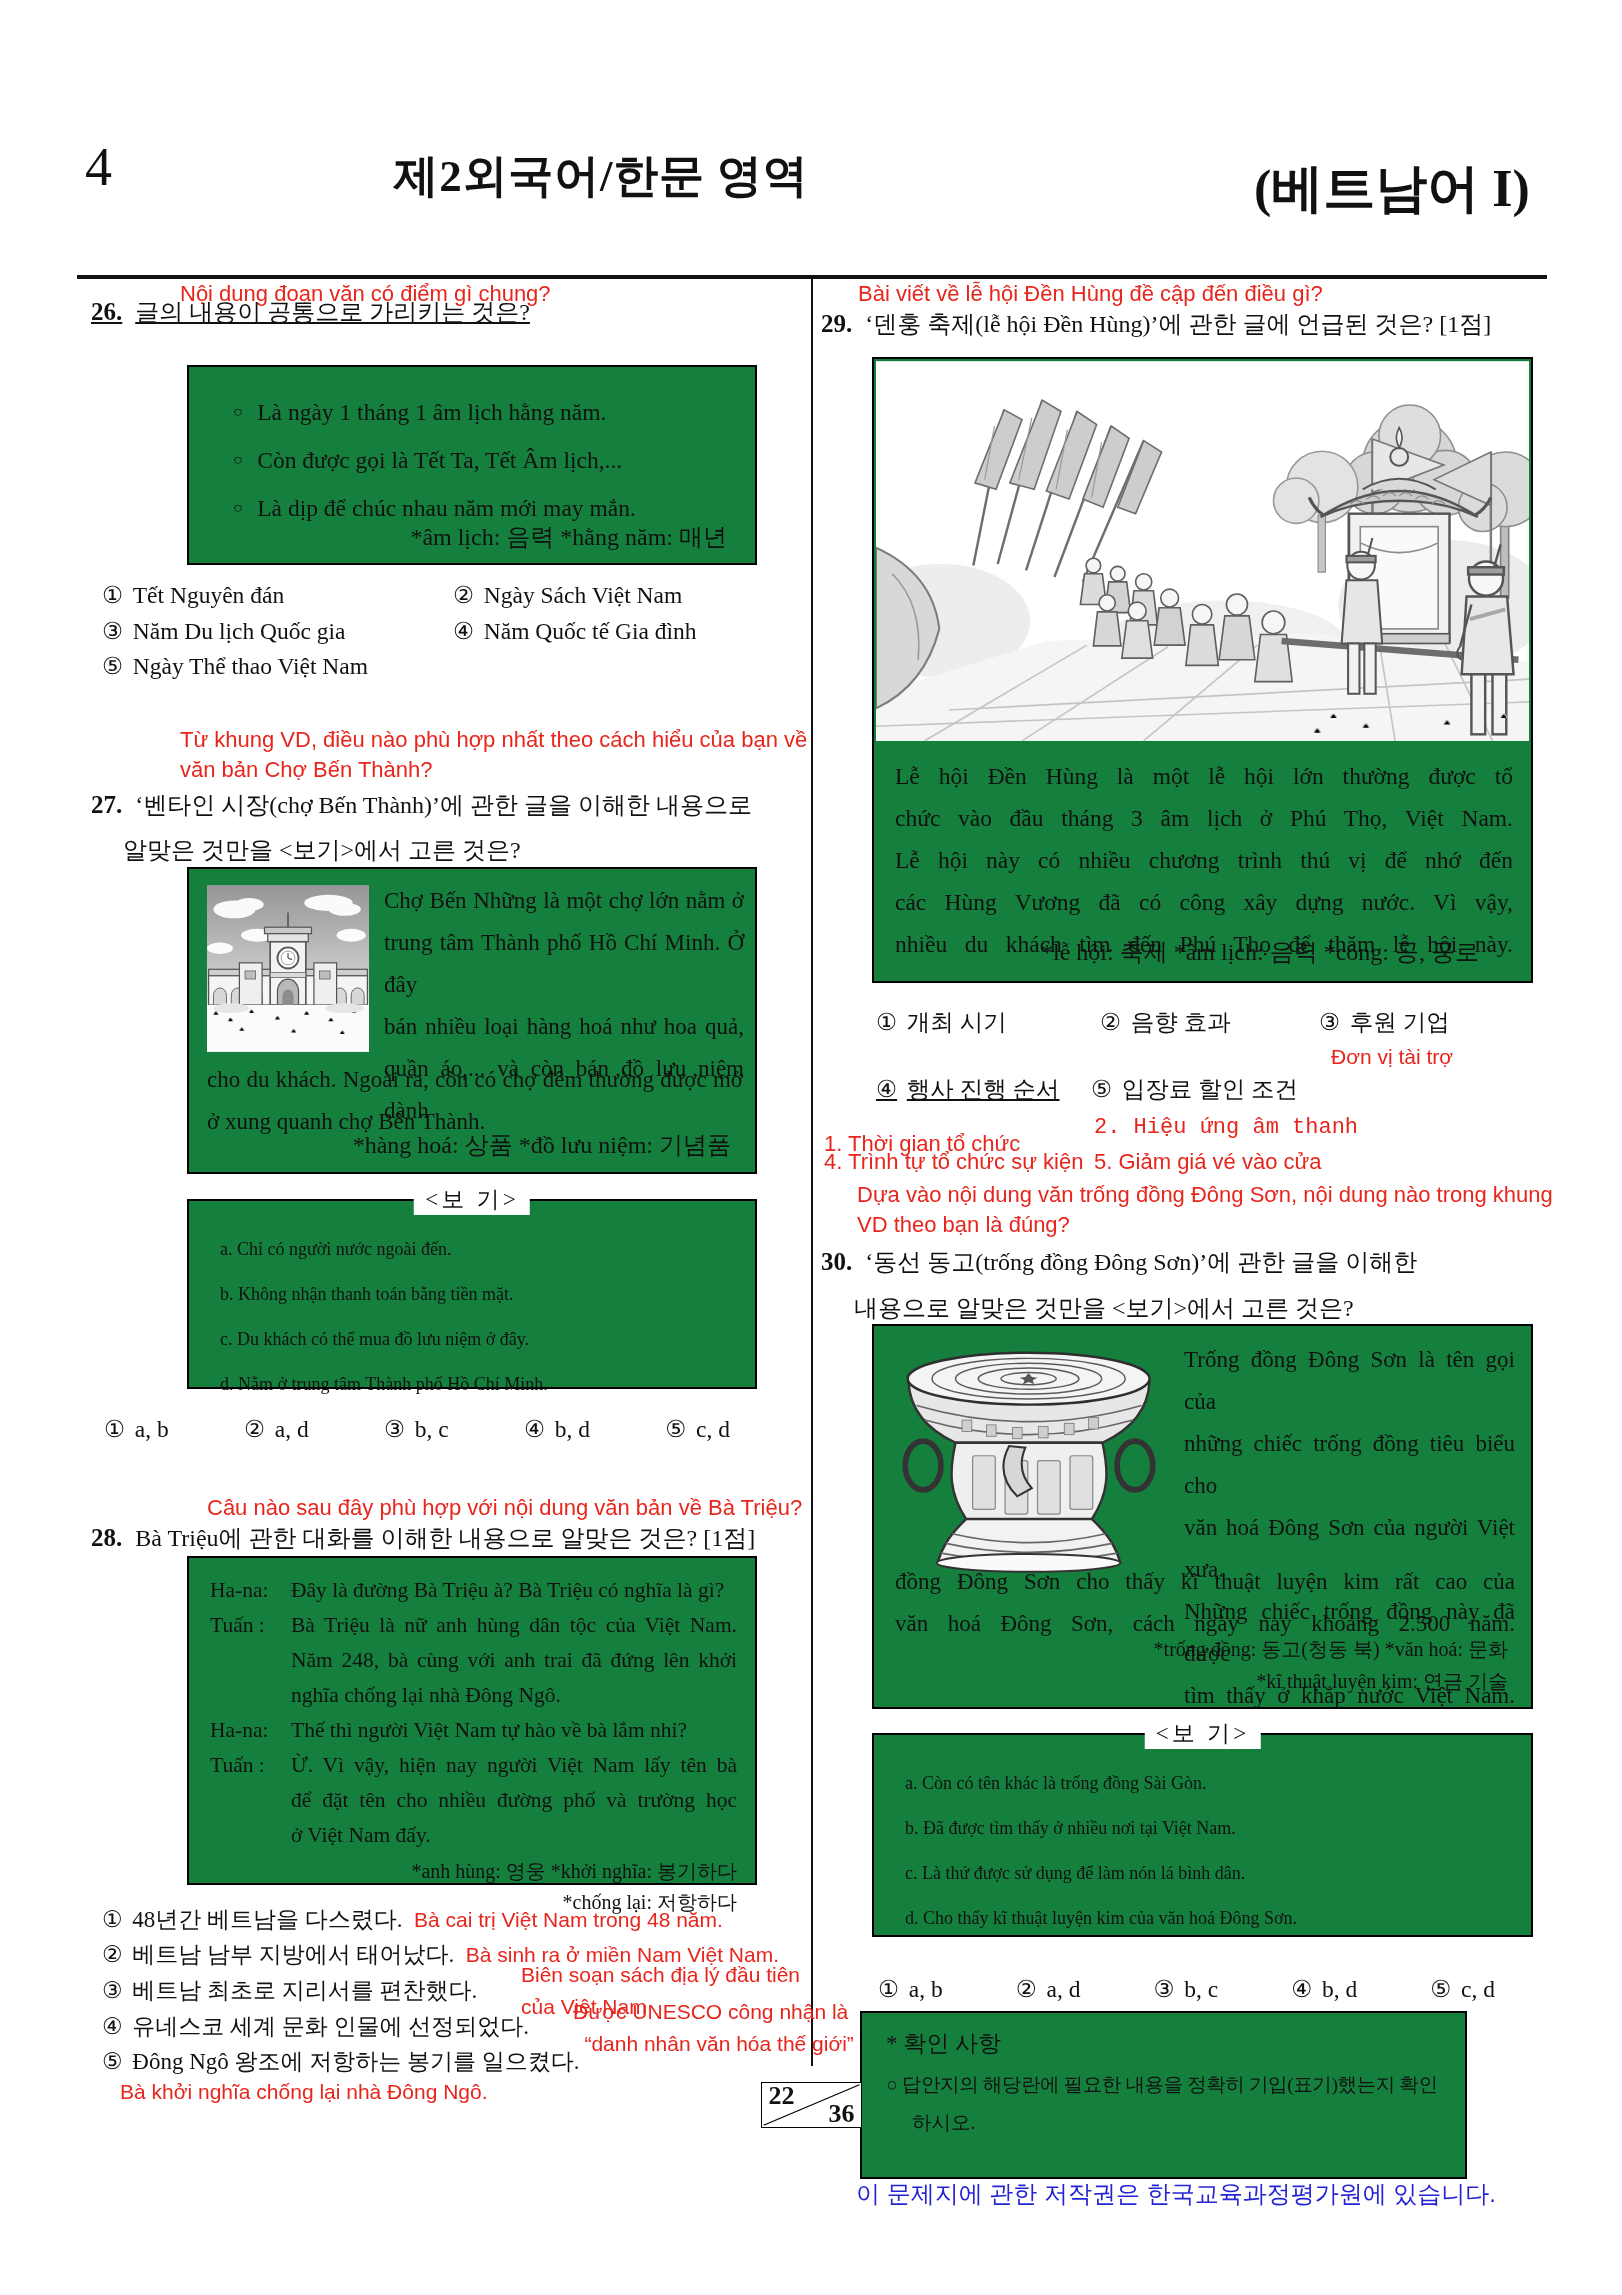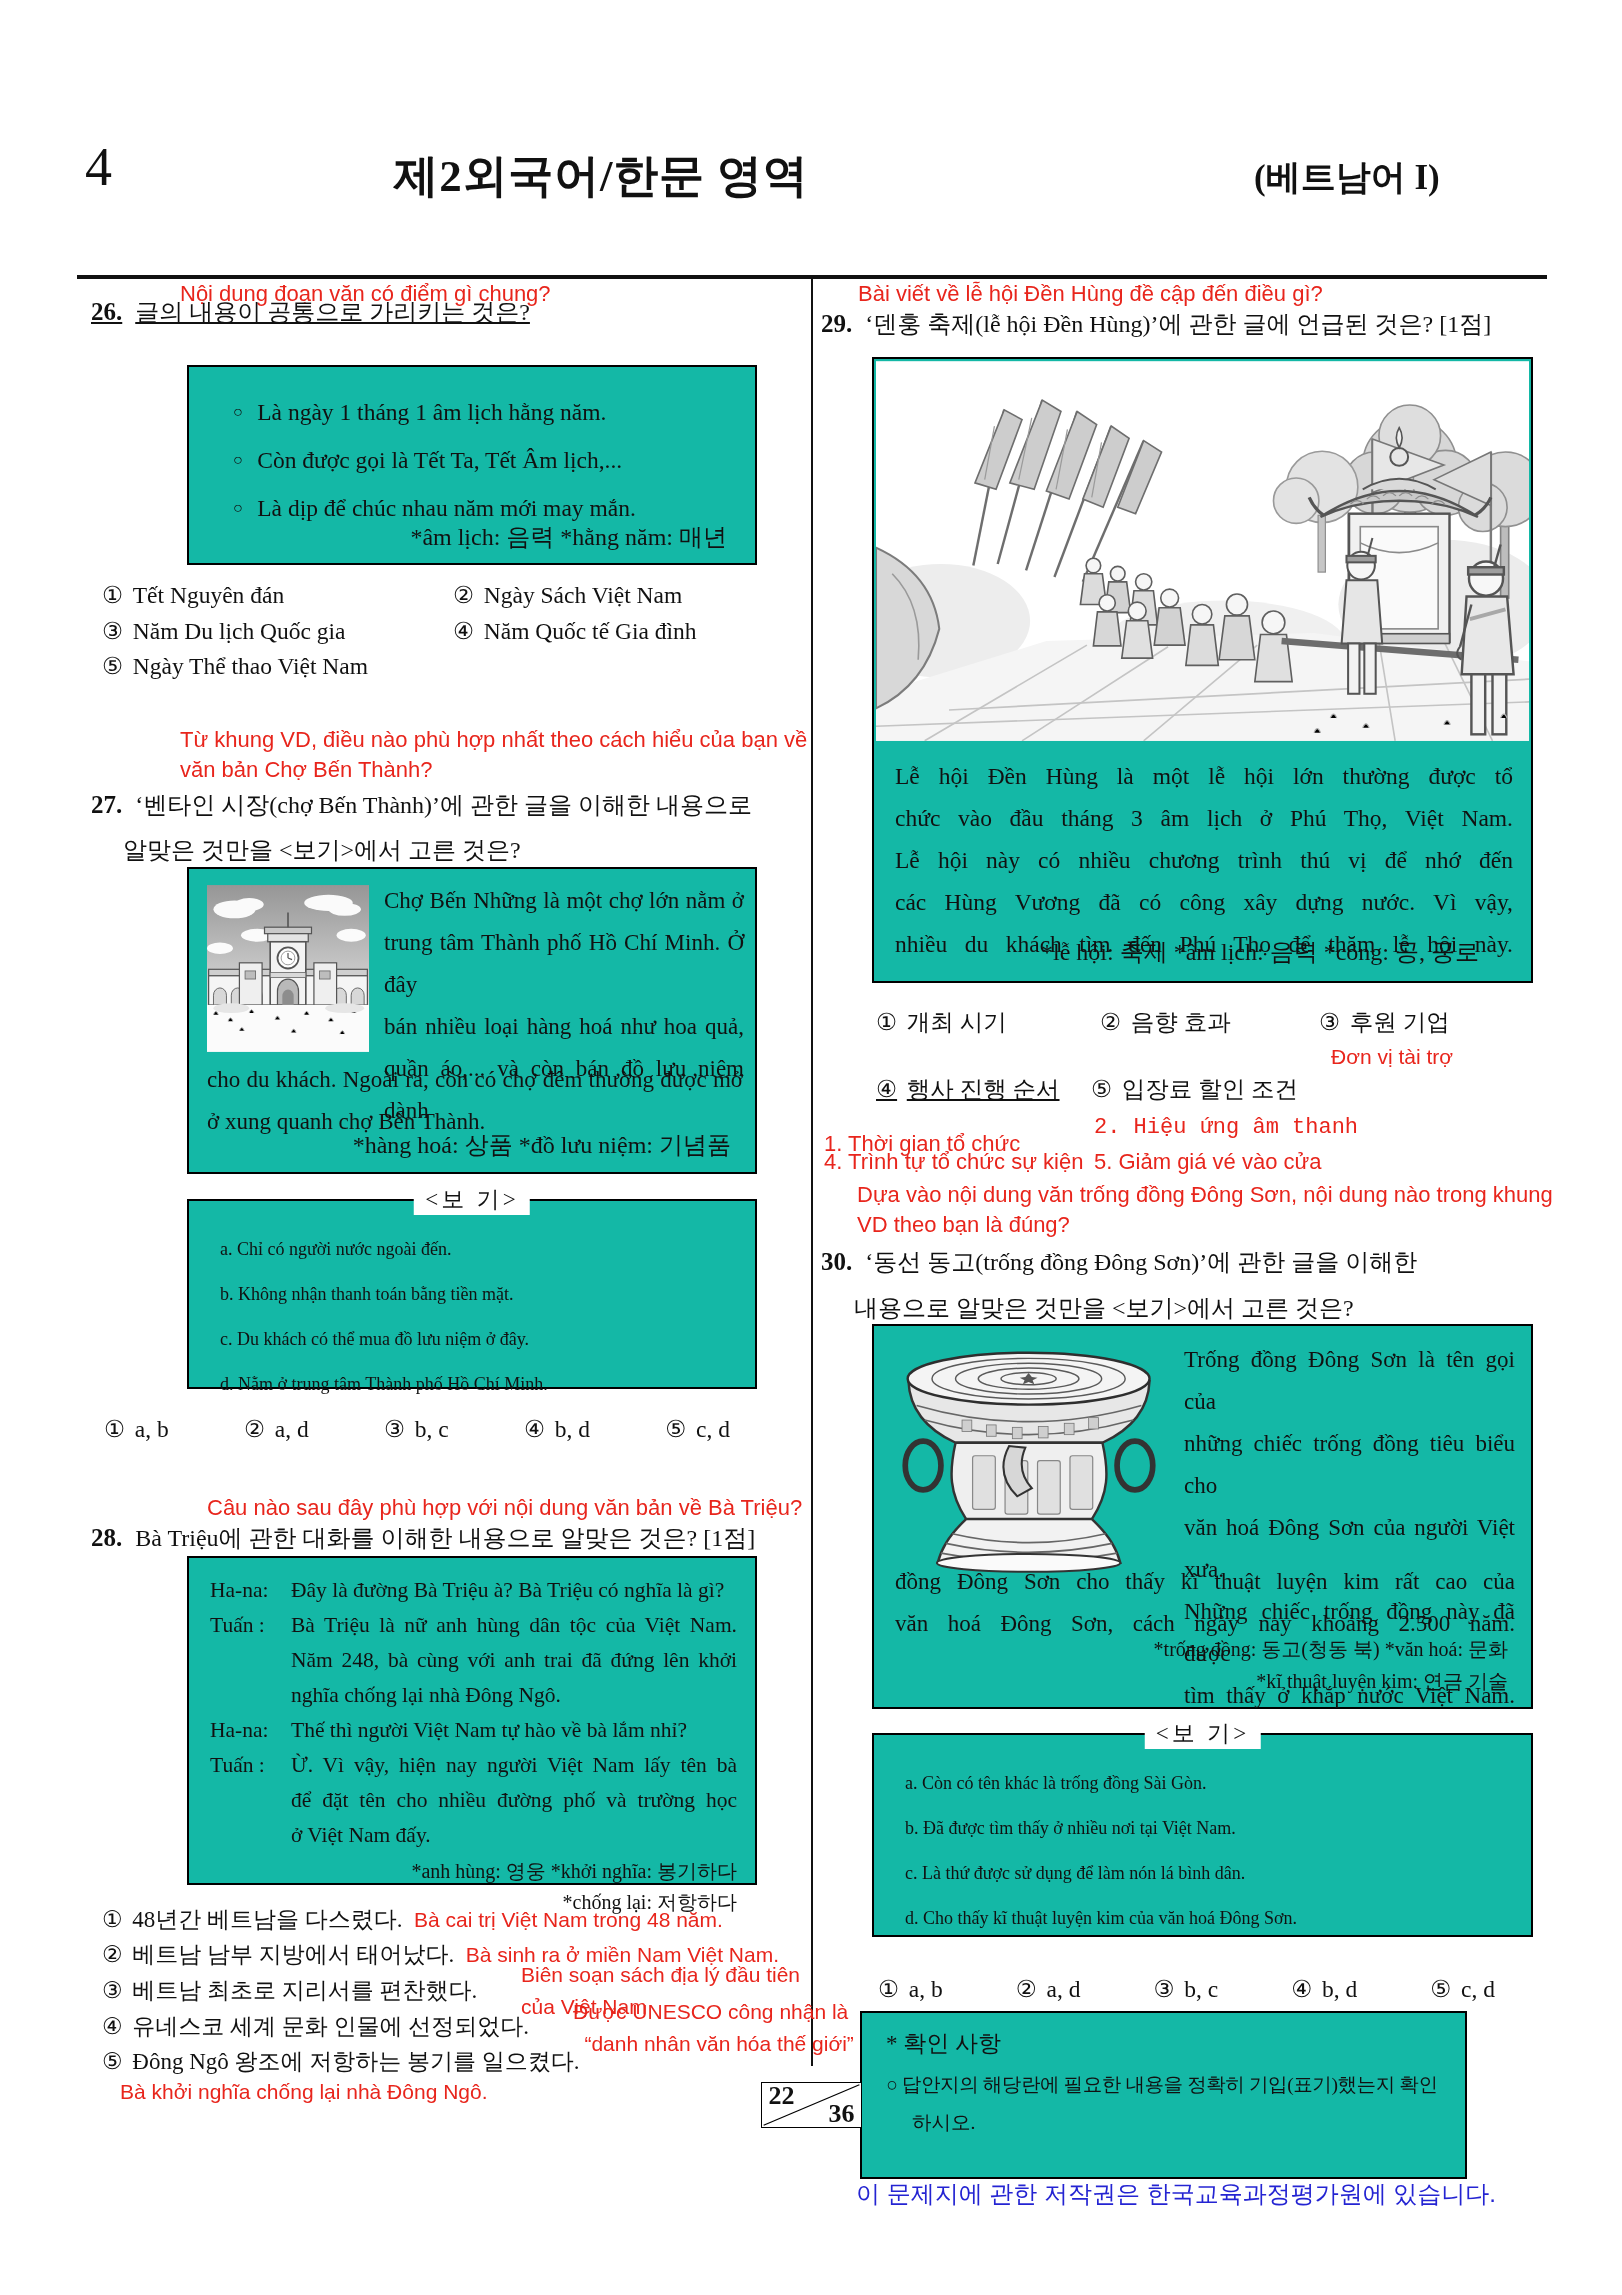--- a/index.html
+++ b/index.html
@@ -4,21 +4,21 @@
 <style>
   html,body{margin:0;padding:0;}
   body{width:1623px;height:2295px;position:relative;background:#ffffff;overflow:hidden;
        font-family:"Liberation Serif","DejaVu Serif",serif;color:#111;}
   .abs{position:absolute;}
   .serif{font-family:"Liberation Serif","DejaVu Serif",serif;}
   .red{position:absolute;color:#e8251c;font-family:"Liberation Sans","DejaVu Sans",sans-serif;
        font-size:22px;line-height:30px;white-space:nowrap;}
   .qhead{position:absolute;font-size:24px;white-space:nowrap;}
   .qnum{font-weight:700;font-size:25px;margin-right:13px;}
-  .box{position:absolute;border:2.4px solid #000;background:#14b8a6;box-sizing:border-box;}
+  .box{position:absolute;border:2.4px solid #000;background:#15803d;box-sizing:border-box;}
   .bogi-label{position:absolute;top:-17px;left:50%;transform:translateX(-50%);
        background:#fff;padding:0 11.4px;font-size:23px;letter-spacing:3.2px;white-space:nowrap;}
   .bogi-items{padding:26px 16px 0 31px;font-size:18px;line-height:45px;}
   .bullet-list{padding:21px 19.5px 0 44px;font-size:23.5px;line-height:47px;}
   .ring{font-size:16px;margin-right:14.6px;vertical-align:3.2px;}
   .fnote{position:absolute;font-size:24px;white-space:nowrap;}
   .opt{position:absolute;font-size:23.5px;white-space:nowrap;}
   .optnum{margin-right:9.7px;}
   .optrow{position:absolute;display:flex;justify-content:space-between;font-size:23.5px;}
   .vn{font-size:23px;line-height:42px;}
@@ -30,21 +30,21 @@
   .kopt{position:absolute;font-size:23px;white-space:nowrap;}
   .kopt .note{color:#e8251c;font-family:"Liberation Sans","DejaVu Sans",sans-serif;font-size:21px;margin-left:11.4px;}
   .rule{position:absolute;background:#111;}
   .blue{color:#2424d2;font-family:"Liberation Sans","DejaVu Sans",sans-serif;}
 </style>
 </head>
 <body>
 
 <div class="abs serif" style="left:85px;top:136px;font-size:54px;">4</div>
 <div class="abs serif" style="left:325px;top:146px;width:552px;text-align:center;font-size:45px;font-weight:700;letter-spacing:0.8px;white-space:nowrap;">제2외국어/한문 영역</div>
-<div class="abs serif" style="left:1254px;top:154px;font-size:35px;font-weight:700;white-space:nowrap;">(베트남어 I)</div>
+<div class="abs serif" style="left:1254px;top:154px;font-size:52px;font-weight:700;white-space:nowrap;">(베트남어 I)</div>
 <div class="rule" style="left:77px;top:275px;width:1470px;height:4px;"></div>
 <div class="rule" style="left:811px;top:279px;width:1.6px;height:1787px;"></div>
 
 <div class="red" style="left:180px;top:279px;">Nội dung đoạn văn có điểm gì chung?</div>
 <div class="qhead" style="left:91px;top:296px;text-decoration:underline;">
   <span class="qnum">26.</span><span>글의 내용이 공통으로 가리키는 것은?</span>
 </div>
 <div class="box" style="left:187px;top:365px;width:570px;height:200px;">
   <div class="bullet-list">
     <div><span class="ring">○</span><span>Là ngày 1 tháng 1 âm lịch hằng năm.</span></div>

